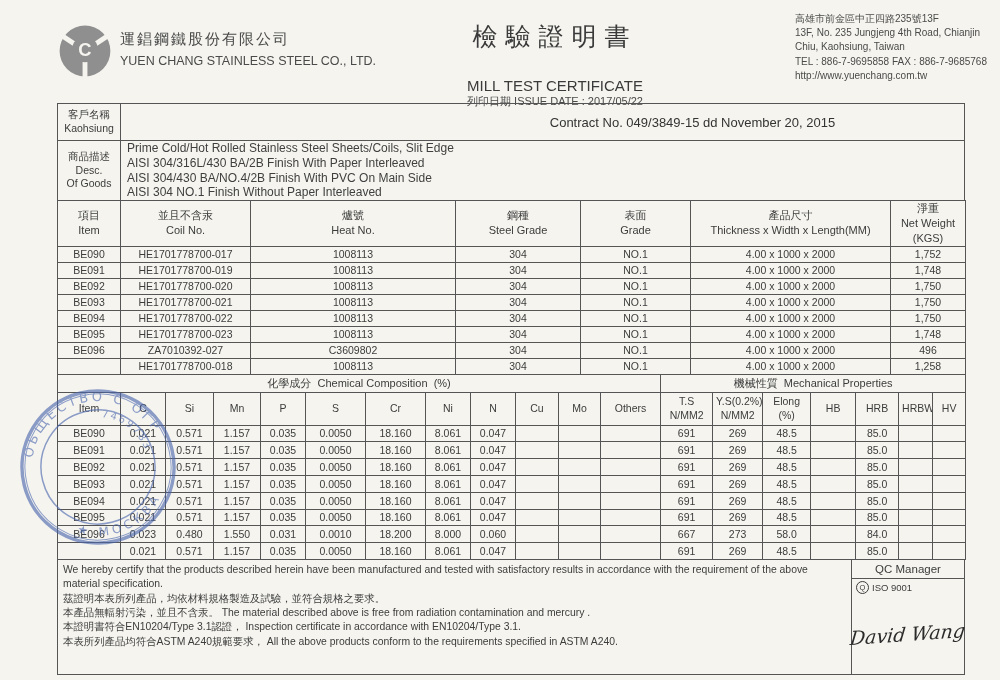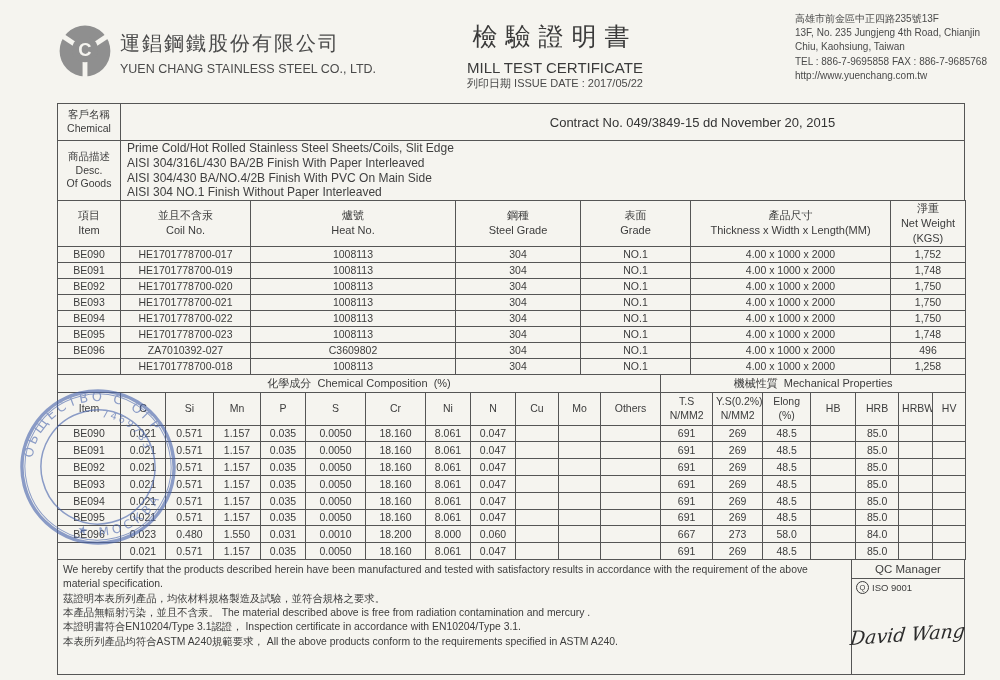--- a/index.html
+++ b/index.html
@@ -9,25 +9,25 @@
     font-family:"Liberation Sans","DejaVu Sans",sans-serif;
     color:#3c3c3c;
     position:relative;
     overflow:hidden;
   }
   .page{position:absolute;inset:0;}
 
   
   .hdr-logo{position:absolute;left:58px;top:24px;width:54px;height:54px;}
   .hdr-company{position:absolute;left:120px;top:30px;}
-  .hdr-company .zh{font-size:20px;letter-spacing:2px;color:#4a4a4a;}
+  .hdr-company .zh{font-size:15px;letter-spacing:2px;color:#4a4a4a;}
   .hdr-company .en{font-size:12.5px;margin-top:5px;color:#4a4a4a;}
   .hdr-title{position:absolute;left:440px;top:20px;width:230px;text-align:center;}
   .hdr-title .zh{font-size:25px;letter-spacing:8px;color:#3a3a3a;}
-  .hdr-title .en{font-size:15px;margin-top:6px;color:#3a3a3a;}
+  .hdr-title .en{font-size:15px;margin-top:24px;color:#3a3a3a;}
   .hdr-title .issue{font-size:11px;margin-top:0;color:#4a4a4a;}
   .hdr-addr{position:absolute;left:795px;top:12px;width:200px;font-size:10px;line-height:1.42;color:#4a4a4a;}
   .hdr-addr div{white-space:nowrap;}
 
   
   .doc{position:absolute;left:57px;top:103px;width:908px;}
   table{border-collapse:collapse;table-layout:fixed;width:908px;}
   td,th{border:1px solid #555;font-weight:normal;padding:0 3px;overflow:hidden;
         font-size:10.5px;color:#3c3c3c;text-align:center;vertical-align:middle;}
   table+table{margin-top:-1px;}
@@ -99,21 +99,21 @@
 
     <table>
       <colgroup>
           <col style="width:63px">
           <col>
         </colgroup>
       <tbody>
           <tr class="cust-row">
         <td class="lbl">
           <div>客戶名稱</div>
-          <div>Chemical</div>
+          <div>Kaohsiung</div>
         </td>
         <td class="cust-val">
           <div class="contract">Contract No. 049/3849-15 dd November 20, 2015</div>
         </td>
       </tr>
     </tbody>
       </table>
 
     <table>
       <colgroup>

